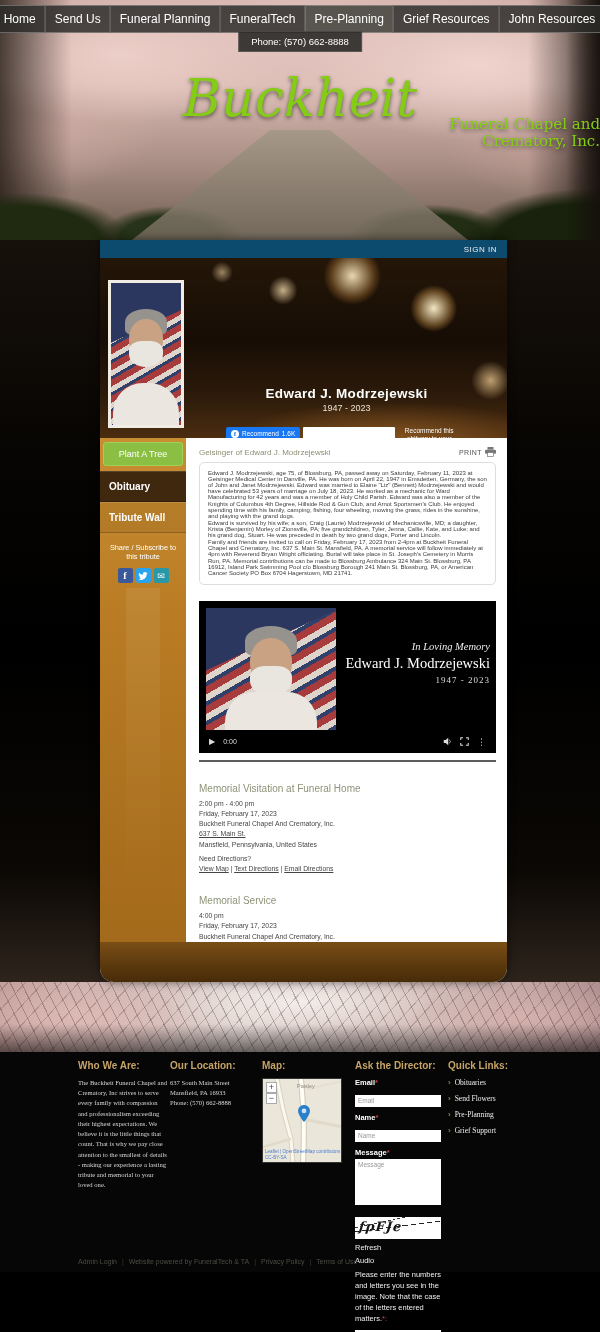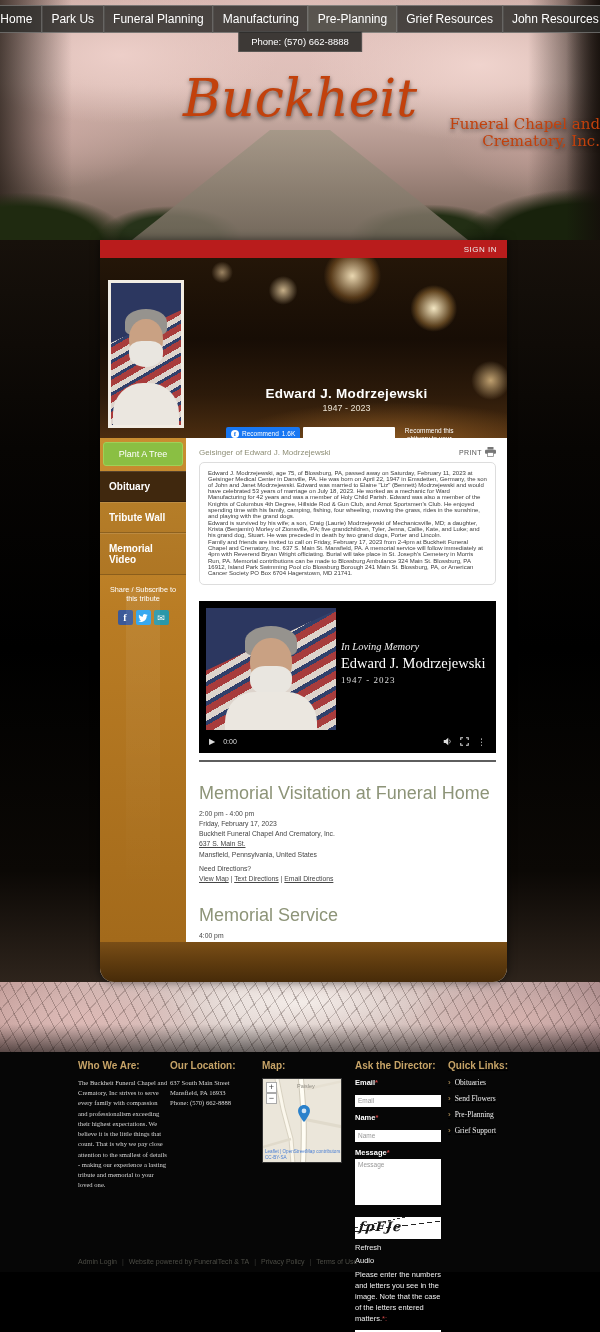--- a/index.html
+++ b/index.html
@@ -32,21 +32,21 @@
   .nav { position:absolute; top:5px; left:50%; transform:translateX(-50%);
     display:flex; white-space:nowrap; }
   .nav-item { background:rgba(43,43,40,.84); border:1px solid rgba(255,255,255,.28);
     margin-left:-1px; color:#fff; font-size:12px; padding:6px 9px; cursor:pointer; }
   .nav-item.hl { background:rgba(70,70,64,.88); }
   .phone-box { position:absolute; top:31px; left:50%; transform:translateX(-50%);
     background:rgba(38,38,35,.88); border:1px solid rgba(255,255,255,.15);
     color:#fff; font-size:9.5px; padding:4px 12px; }
 
   
-  .logo { position:absolute; top:72px; width:100%; text-align:center; color:#c2410c;
+  .logo { position:absolute; top:72px; width:100%; text-align:center; color:#84cc16;
     text-shadow:0 2px 4px rgba(0,0,0,.55); }
   .logo-name { font-family:"DejaVu Serif", serif; font-style:italic; font-weight:400;
     font-size:52px; line-height:1; }
   .logo-sub { font-family:"DejaVu Serif", serif; font-size:15px; line-height:1.15;
     margin-top:-8px; margin-left:26px;text-align:right; }
 
   
   .bg-mid { position:absolute; top:240px; left:0; width:600px; height:742px;
     background:linear-gradient(180deg,#17110b 0%, #070503 28%, #000 55%, #0b0805 85%, #2e241c 100%); }
   .bg-bot { position:absolute; top:982px; left:0; width:600px; height:70px;
@@ -56,21 +56,21 @@
       repeating-linear-gradient(-47deg, transparent 0 12px, rgba(55,38,34,.22) 12px 13px),
       radial-gradient(ellipse 180px 45px at 300px 20px, rgba(246,240,236,.9), transparent 75%),
       radial-gradient(ellipse 160px 50px at 80px 35px, rgba(222,186,182,.9), transparent 75%),
       radial-gradient(ellipse 160px 50px at 520px 35px, rgba(214,178,174,.9), transparent 75%),
       linear-gradient(90deg,#c5a09c 0%, #e0d4d0 40%, #d6c2be 70%, #b09090 100%); }
 
   
   .card { position:absolute; top:240px; left:100px; width:407px; height:742px;
     background:#fff; border-radius:0 0 14px 14px; overflow:hidden;
     box-shadow:0 0 10px rgba(0,0,0,.55); }
-  .signin-bar { height:18px; background:#b91c1c; display:flex; align-items:center;
+  .signin-bar { height:18px; background:#0c4a6e; display:flex; align-items:center;
     justify-content:flex-end; padding-right:10px; }
   .signin { color:#ececec; font-size:8px; letter-spacing:.5px; cursor:pointer; }
 
   .hero { position:relative; height:180px;
     background:
       radial-gradient(circle 30px at 82% 28%, rgba(255,242,205,.95), rgba(250,185,90,.3) 58%, transparent 78%),
       radial-gradient(circle 36px at 62% 10%, rgba(255,236,195,.9), rgba(225,155,70,.28) 60%, transparent 80%),
       radial-gradient(circle 20px at 45% 18%, rgba(255,228,180,.75), transparent 72%),
       radial-gradient(circle 26px at 96% 68%, rgba(255,218,155,.7), transparent 75%),
       radial-gradient(circle 15px at 30% 8%, rgba(255,222,172,.55), transparent 72%),
@@ -135,36 +135,36 @@
 
   .video { position:relative; margin-top:16px; height:152px; background:#000; }
   .vid-thumb { position:absolute; left:7px; top:7px; width:130px; height:122px; overflow:hidden;
     background:
       linear-gradient(155deg, #2c3760 0 34%, transparent 34.5%),
       repeating-linear-gradient(150deg, #a83c3c 0 7px, #ddd4cc 7px 13px, #31406b 13px 17px); }
   .vid-thumb .p-hair { top:18px; width:52px; height:30px; }
   .vid-thumb .p-face { top:30px; width:42px; height:48px; }
   .vid-thumb .p-beard { top:58px; width:42px; height:30px; }
   .vid-thumb .p-shirt { width:92px; height:38px; }
-  .vid-overlay { position:absolute; left:142px; right:6px; top:40px; text-align:left;
+  .vid-overlay { position:absolute; left:142px; right:6px; top:40px; text-align:right;
     color:#fff; font-family:"Liberation Serif",serif; }
   .vo-1 { font-style:italic; font-size:10.5px; color:#eee; }
   .vo-2 { font-size:14.5px; margin-top:3px; }
   .vo-3 { font-size:9px; margin-top:3px; letter-spacing:1px; color:#ddd; }
   .vid-controls { position:absolute; left:0; right:0; bottom:3px; height:16px;
     display:flex; align-items:center; gap:8px; padding:0 10px; color:#ddd; }
   .vc-play { font-size:8px; cursor:pointer; }
   .vc-time { font-size:7px; }
   .vc-sp { flex:1; }
   .vc-ic { cursor:pointer; display:flex; align-items:center; }
   .vc-dots { font-size:9px; cursor:pointer; }
   .vid-divider { height:2px; background:#5e5e5e; margin-top:7px; }
 
   .event { margin-top:21px; }
-  .event-title { font-size:18px; font-weight:400; color:#8d9478; }
+  .event-title { font-size:10px; font-weight:400; color:#8d9478; }
   .event-lines { margin-top:5px; font-size:6.8px; color:#454545; line-height:1.5; }
   .event-lines .lnk { text-decoration:underline; color:#454545; cursor:pointer; }
   .dir { margin-top:4px; }
 
   .card-bottom { position:absolute; left:0; bottom:0; width:100%; height:40px;
     background:linear-gradient(180deg,#7a4e16 0%, #5d3a0e 55%, #472b09 100%); }
 
   
   .footer { position:absolute; top:1052px; left:0; width:600px; height:220px; background:#060606; }
   .f-col { position:absolute; top:8px; }
@@ -215,23 +215,23 @@
 </head>
 <body>
 
 <div class="bg-top">
   <div class="bg-path"></div>
   <div class="bg-trunk"></div>
 </div>
 
 <nav class="nav">
   <div class="nav-item">Home</div>
-  <div class="nav-item">Park Us</div>
+  <div class="nav-item">Send Us</div>
   <div class="nav-item">Funeral Planning</div>
-  <div class="nav-item">Manufacturing</div>
+  <div class="nav-item">FuneralTech</div>
   <div class="nav-item hl">Pre-Planning</div>
   <div class="nav-item">Grief Resources</div>
   <div class="nav-item">John Resources</div>
 </nav>
 <div class="phone-box">Phone: (570) 662-8888</div>
 
 <div class="logo">
   <div class="logo-name">Buckheit</div>
   <div class="logo-sub">
     <span>Funeral Chapel and</span><br>
@@ -267,21 +267,20 @@
       </div>
       <div class="fb-box"></div>
       <div class="fb-cap">Recommend this obituary to your friends</div>
     </div>
   </div>
 
   <div class="side">
     <div class="plant-btn">Plant A Tree</div>
     <div class="side-item active">Obituary</div>
     <div class="side-item">Tribute Wall</div>
-    <div class="side-item">Memorial Video</div>
     <div class="share-label">Share / Subscribe to this tribute</div>
     <div class="social">
       <div class="soc fb">f</div>
       <div class="soc tw">
         <svg width="10" height="10" viewBox="0 0 24 24">
             <path fill="#fff" d="M23 5c-.8.4-1.7.6-2.6.8A4.5 4.5 0 0 0 22.4 3c-.9.5-1.9.9-2.9 1.1A4.5 4.5 0 0 0 11.7 8c0 .4 0 .7.1 1A12.8 12.8 0 0 1 2.5 4.2a4.5 4.5 0 0 0 1.4 6 4.4 4.4 0 0 1-2-.5v.1a4.5 4.5 0 0 0 3.6 4.4 4.6 4.6 0 0 1-2 .1 4.5 4.5 0 0 0 4.2 3.1A9 9 0 0 1 1 19.3a12.7 12.7 0 0 0 6.9 2c8.3 0 12.8-6.9 12.8-12.8v-.6A9 9 0 0 0 23 5z"></path>
           </svg>
       </div>
       <div class="soc em">✉</div>
     </div>

